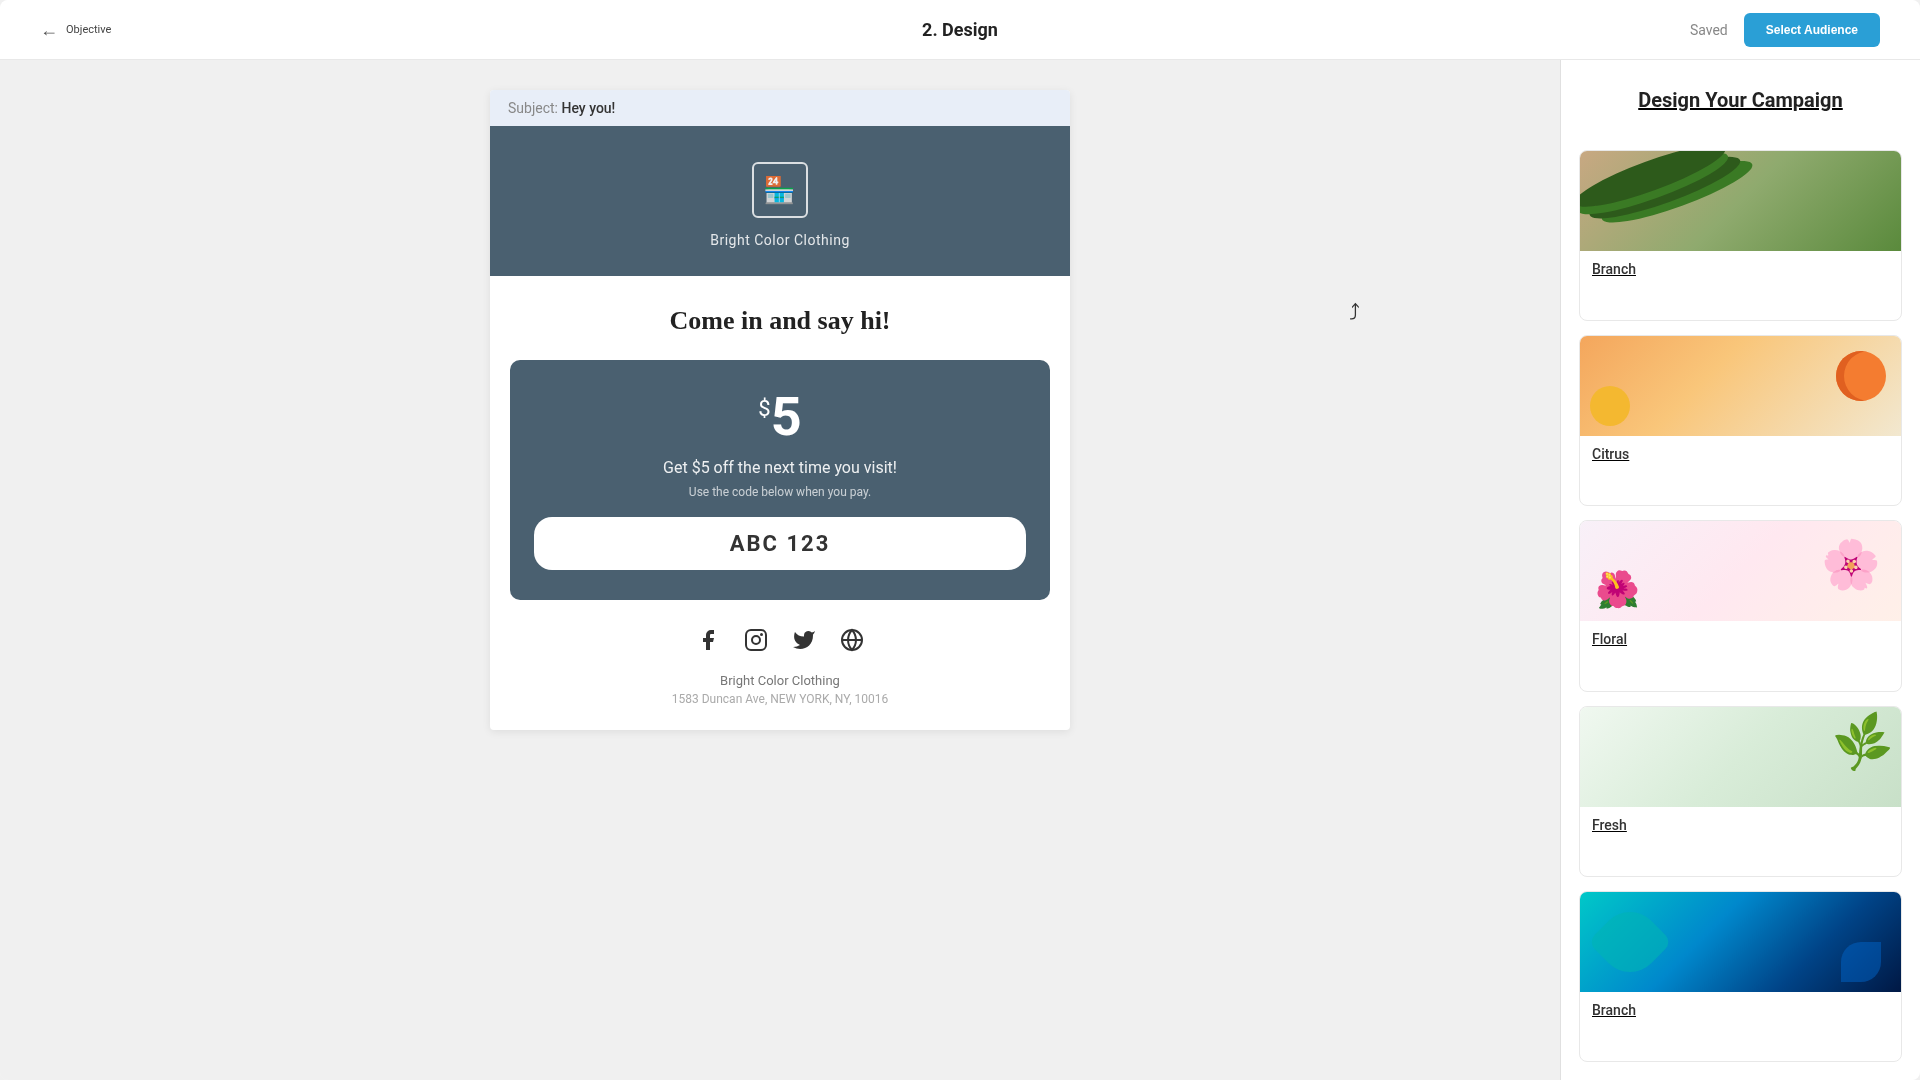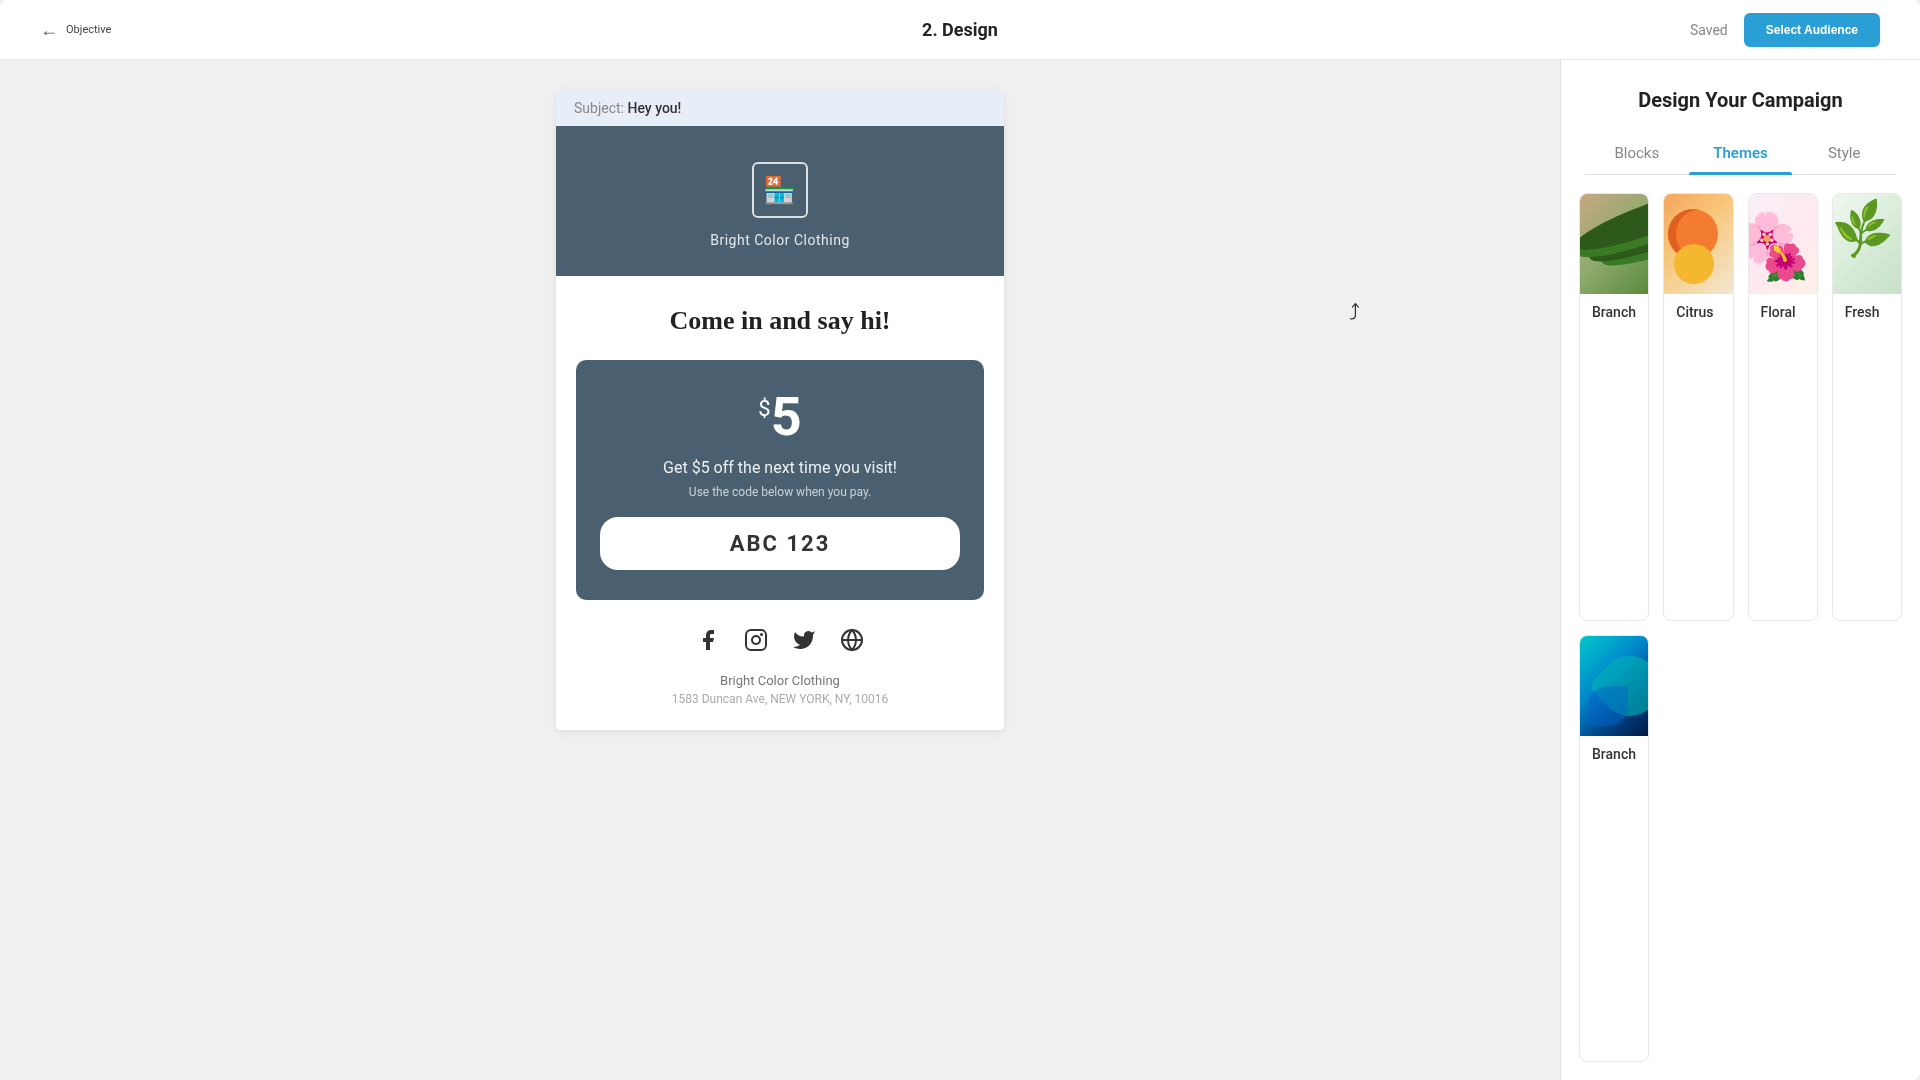--- a/index.html
+++ b/index.html
@@ -102,21 +102,21 @@
       position: absolute;
       top: 240px;
       right: 200px;
       font-size: 22px;
       color: #333;
       pointer-events: none;
     }
 
     
     .email-card {
-      width: 448px;
+      width: 580px;
       background: #fff;
       border-radius: 4px;
       overflow: hidden;
       box-shadow: 0 2px 8px rgba(0,0,0,0.08);
     }
 
     .email-subject-bar {
       background: #e8eef8;
       padding: 10px 18px;
       font-size: 14px;
@@ -253,20 +253,21 @@
     }
 
     
     .right-sidebar {
       width: 360px;
       background: #fff;
       border-left: 1px solid #e0e0e0;
       display: flex;
       flex-direction: column;
       overflow: hidden;
+      text-decoration: underline;
     }
 
     .sidebar-header {
       padding: 28px 24px 0;
     }
 
     .sidebar-title {
       font-size: 20px;
       font-weight: 700;
       color: #222;
@@ -301,21 +302,21 @@
       left: 0;
       right: 0;
       height: 3px;
       background: #2a9fd6;
       border-radius: 2px 2px 0 0;
     }
 
     
     .theme-grid {
       display: grid;
-      grid-template-columns: 1fr 1fr 1fr 1fr;
+      grid-template-columns: 1fr;
       gap: 14px;
       padding: 18px 18px;
       overflow-y: auto;
       flex: 1;
     }
 
     .theme-card {
       border-radius: 8px;
       overflow: hidden;
       border: 1px solid #e8e8e8;
@@ -533,31 +534,20 @@
         </div>
 
       </div>
     </div>
 
     <aside class="right-sidebar">
 
       <div class="sidebar-header">
         <h2 class="sidebar-title">Design Your Campaign</h2>
 
-        <div class="tab-bar">
-          <div class="tab-item">
-            <span>Blocks</span>
-          </div>
-          <div class="tab-item active">
-            <span>Themes</span>
-          </div>
-          <div class="tab-item">
-            <span>Style</span>
-          </div>
-        </div>
       </div>
 
       <div class="theme-grid">
 
         <div class="theme-card">
           <div class="theme-image theme-branch"></div>
           <div class="theme-label">Branch</div>
         </div>
 
         <div class="theme-card">

